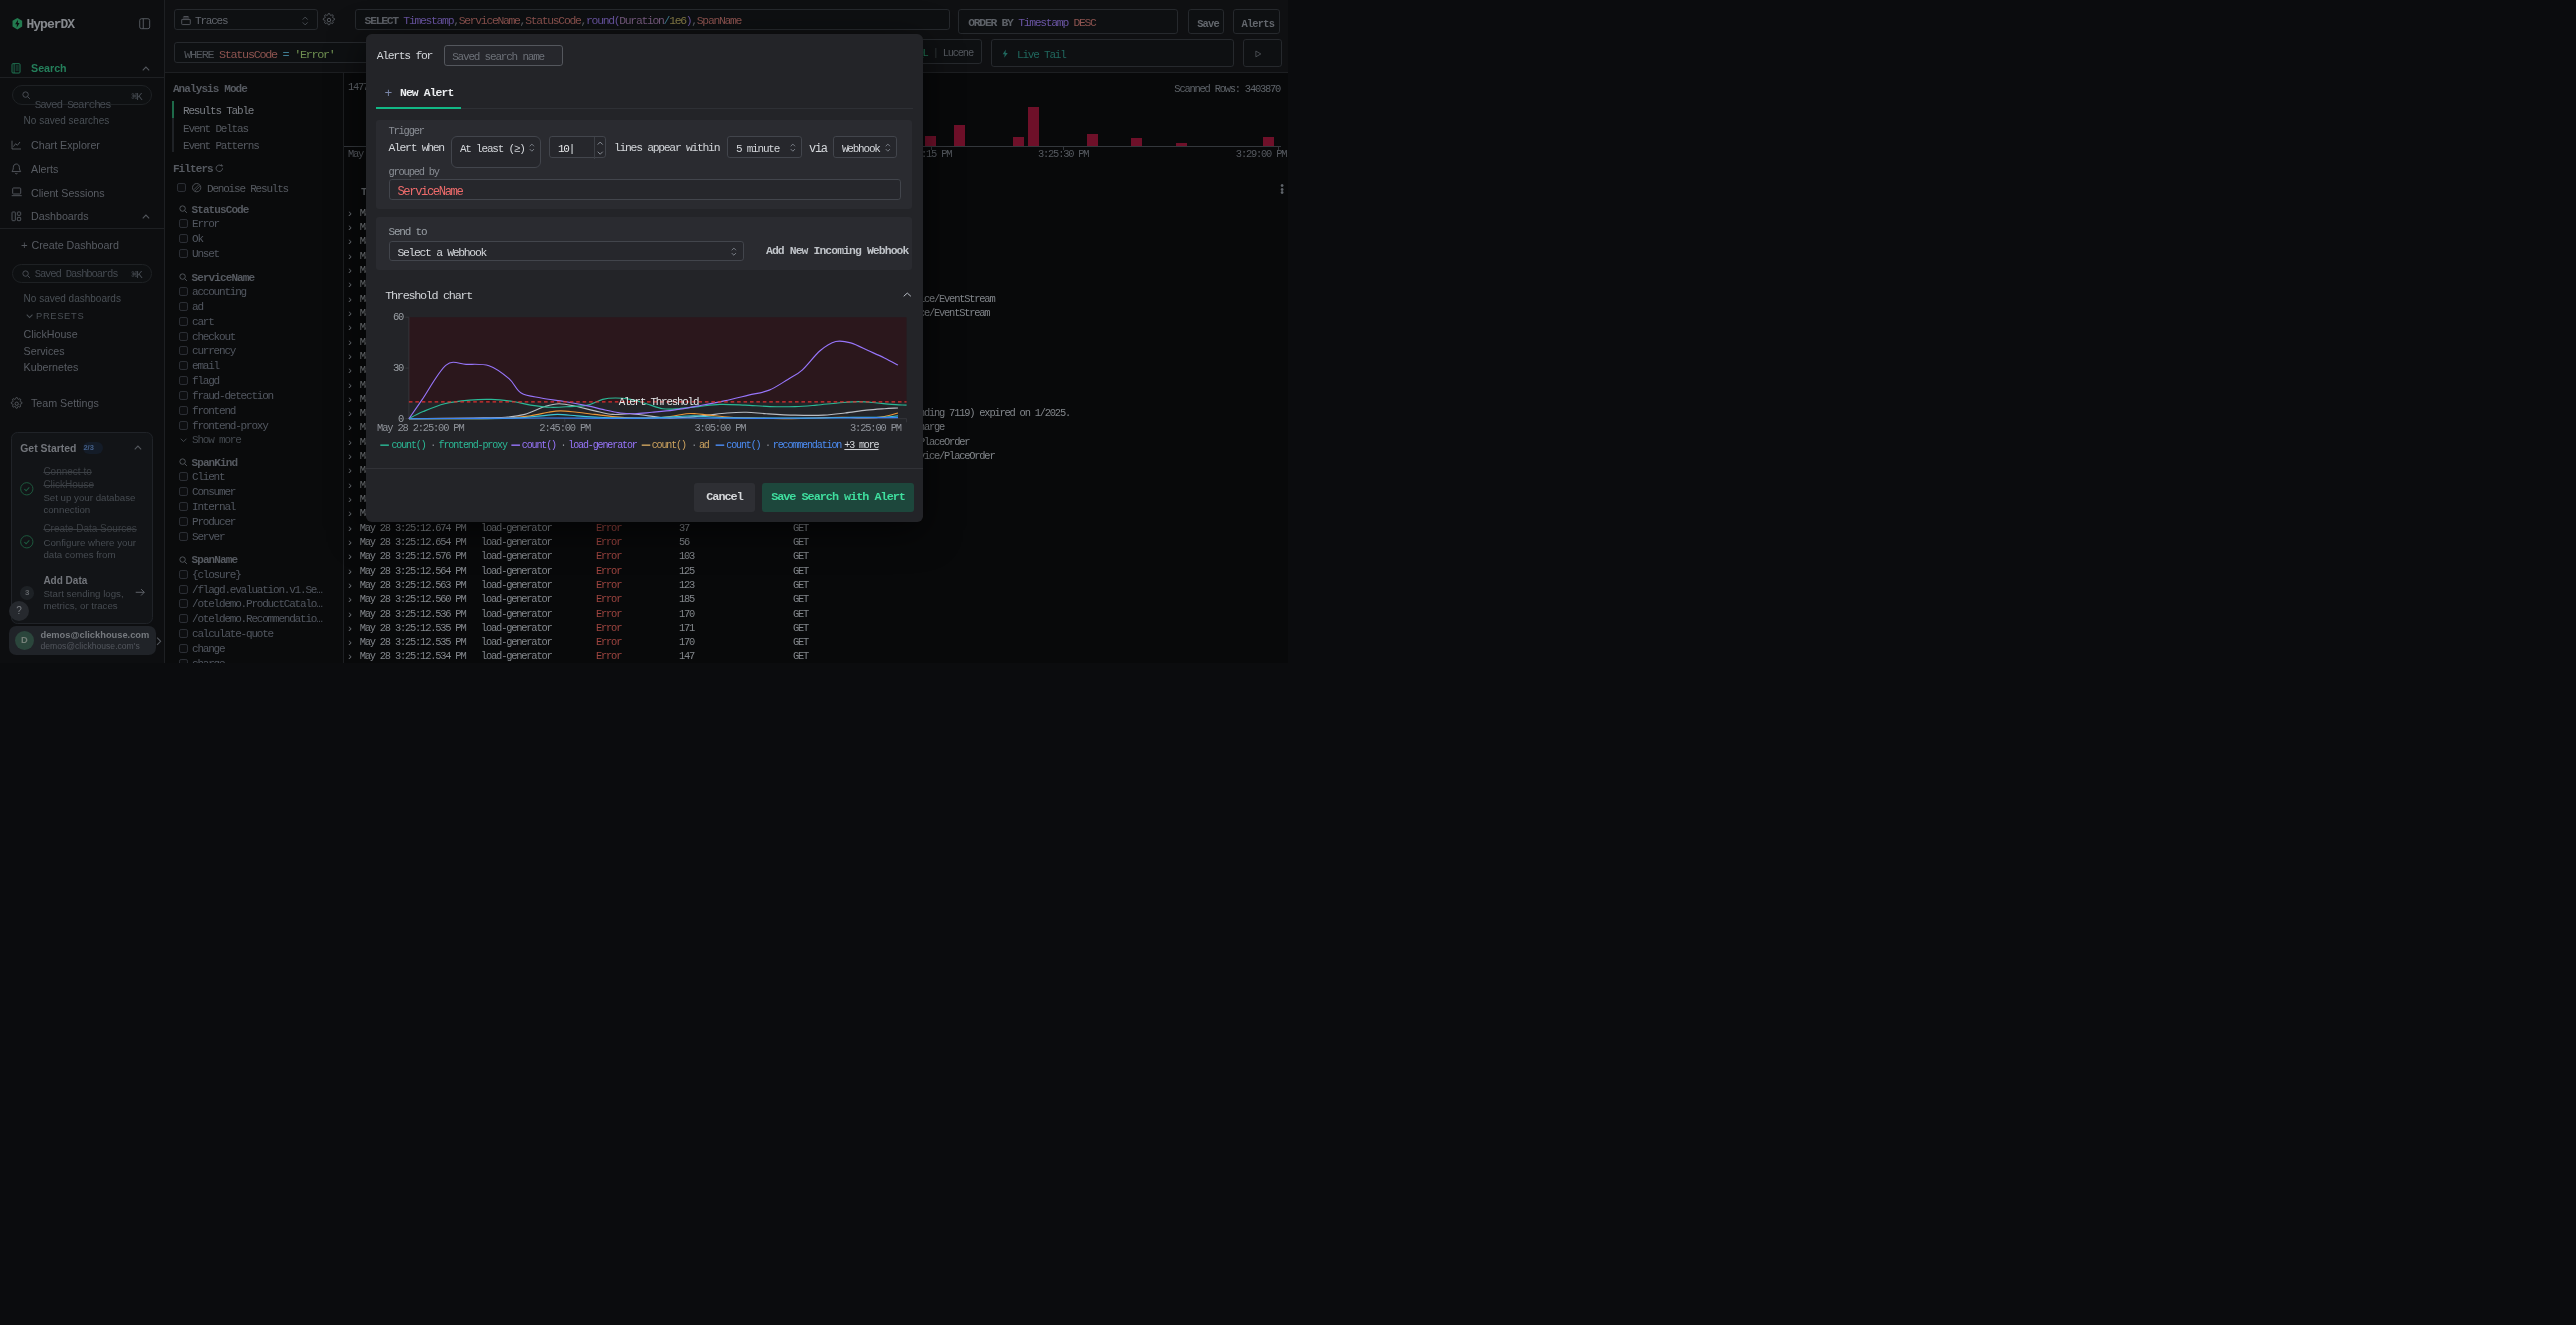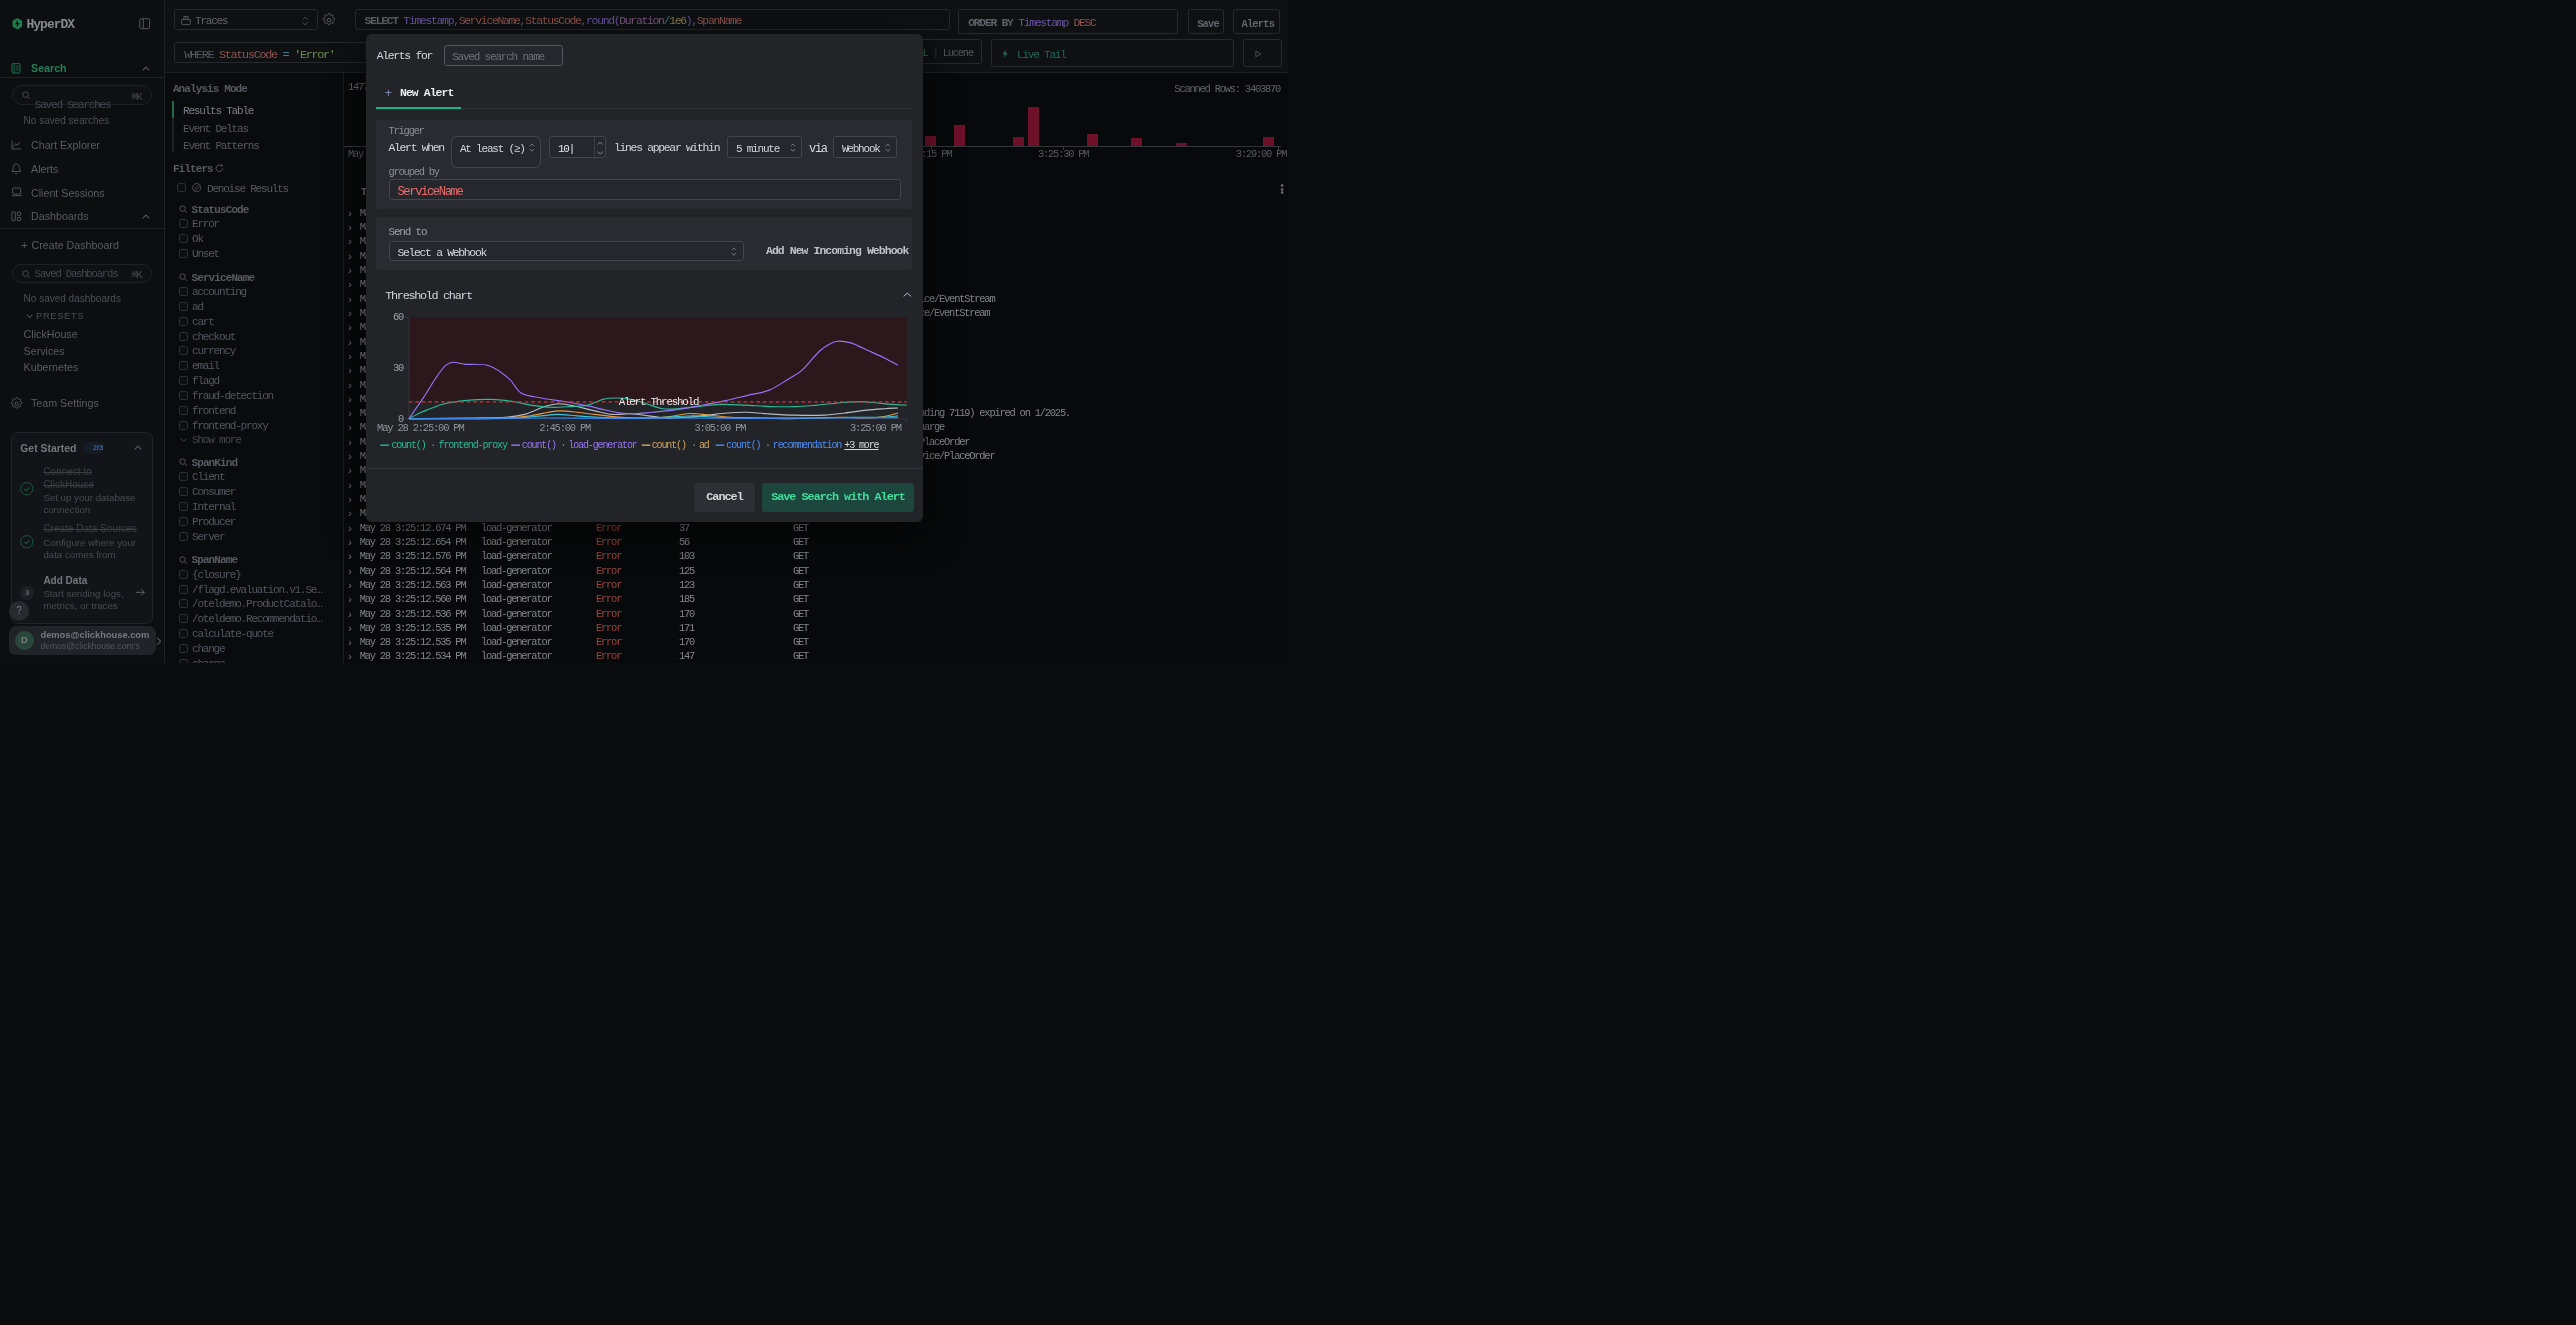--- a/index.html
+++ b/index.html
@@ -89,21 +89,21 @@
   <div class="lbl sans" style="left:23.6px;top:345px;font-size:10.7px;color:#585c63">Services</div>
   <div class="lbl sans" style="left:23.6px;top:361px;font-size:10.7px;color:#585c63">Kubernetes</div>
   <svg width="11.4" height="11.4" style="left:10.7px;top:398px" viewBox="0 0 24 24">
       <path fill="none" stroke="#54585e" stroke-width="2" d="M12 15.5A3.5 3.5 0 1 0 12 8.5a3.5 3.5 0 0 0 0 7Zm7.4-2.1a1.7 1.7 0 0 0 .3 1.9l.1.1a2 2 0 1 1-2.9 2.9l-.1-.1a1.7 1.7 0 0 0-1.9-.3 1.7 1.7 0 0 0-1 1.5v.2a2 2 0 1 1-4.1 0v-.1a1.7 1.7 0 0 0-1.1-1.6 1.7 1.7 0 0 0-1.9.3l-.1.1a2 2 0 1 1-2.9-2.9l.1-.1a1.7 1.7 0 0 0 .3-1.9 1.7 1.7 0 0 0-1.5-1h-.2a2 2 0 1 1 0-4.1h.1a1.7 1.7 0 0 0 1.6-1.1 1.7 1.7 0 0 0-.3-1.9l-.1-.1a2 2 0 1 1 2.9-2.9l.1.1a1.7 1.7 0 0 0 1.9.3h.1a1.7 1.7 0 0 0 1-1.5v-.2a2 2 0 1 1 4.1 0v.1a1.7 1.7 0 0 0 1 1.6 1.7 1.7 0 0 0 1.9-.3l.1-.1a2 2 0 1 1 2.9 2.9l-.1.1a1.7 1.7 0 0 0-.3 1.9v.1a1.7 1.7 0 0 0 1.5 1h.2a2 2 0 1 1 0 4.1h-.1a1.7 1.7 0 0 0-1.6 1Z"></path>
     </svg>
   <div class="lbl sans" style="left:31px;top:397px;font-size:10.7px;color:#585c63">Team Settings</div>
 </div>
 
 <div class="abs sans" style="left:11.4px;top:432px;width:142px;height:192px;border:0.7px solid #202328;border-radius:6.4px;background:#121417">
   <div class="lbl sans" style="left:7.9px;top:9.7px;font-size:10.4px;font-weight:bold;color:#73767c">Get Started</div>
-  <div class="abs" style="left:71px;top:8.6px;width:20px;height:12px;border-radius:6.4px;background:#141c28;text-align:right;font-size:7.5px;font-weight:bold;color:#44608a;line-height:12px">2/3</div>
+  <div class="abs" style="left:71px;top:8.6px;width:20px;height:12px;border-radius:6.4px;background:#141c28;text-align:left;font-size:7.5px;font-weight:bold;color:#44608a;line-height:12px">2/3</div>
   <svg width="7.9" height="5" style="left:122px;top:12px" viewBox="0 0 11 7">
       <path d="M1 6 L5.5 1.5 L10 6" fill="none" stroke="#54585e" stroke-width="1.5"></path>
     </svg>
   <svg width="13.6" height="13.6" style="left:7.9px;top:49px" viewBox="0 0 19 19">
       <circle cx="9.5" cy="9.5" r="8.6" fill="none" stroke="#1d5c40" stroke-width="1.3"></circle>
       <path d="M6 9.8 L8.5 12.2 L13 7.5" fill="none" stroke="#1d5c40" stroke-width="1.4"></path>
     </svg>
   <div class="lbl" style="left:31px;top:33px;font-size:10px;color:#3b3f44;text-decoration:line-through">Connect to</div>
   <div class="lbl" style="left:31px;top:46px;font-size:10px;color:#3b3f44;text-decoration:line-through">ClickHouse</div>
   <div class="lbl" style="left:31px;top:59px;font-size:9.7px;color:#464b51">Set up your database</div>

